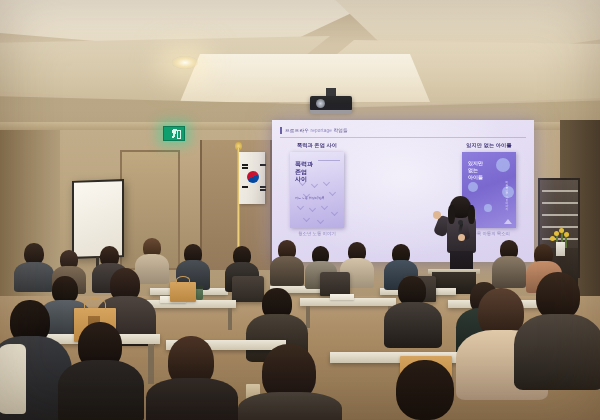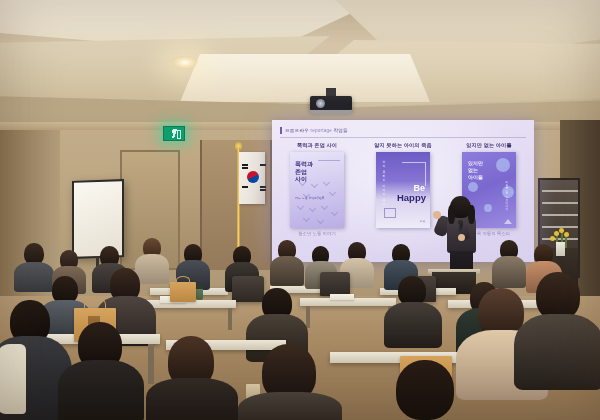--- a/index.html
+++ b/index.html
@@ -353,32 +353,20 @@
           <span class="chev" style="left:8px;top:52px"></span>
             <span class="chev" style="left:20px;top:54px"></span>
           <span class="chev" style="left:32px;top:52px"></span>
             <span class="chev" style="left:42px;top:58px"></span>
           <span class="chev" style="left:14px;top:64px"></span>
             <span class="chev" style="left:28px;top:66px"></span>
         </div>
         <div class="col-caption">청소년 노동 이야기</div>
       </div>
 
-      <div class="col">
-        <div class="col-title">알지 못하는 아이의 죽음</div>
-        <div class="cover cov2">
-          <span class="vtext">알지 못하는 아이의 죽음</span>
-          <span class="diag"></span>
-          <span class="be">Be</span>
-          <span class="happy">Happy</span>
-          <span class="sq"></span>
-          <span class="mini">은유</span>
-        </div>
-        <div class="col-caption"></div>
-      </div>
 
       <div class="col">
         <div class="col-title">있지만 없는 아이들</div>
         <div class="cover cov3">
           <span class="bubble" style="width:14px;height:14px;left:34px;top:6px"></span>
           <span class="bubble" style="width:10px;height:10px;left:6px;top:30px"></span>
           <span class="bubble" style="width:12px;height:12px;left:40px;top:34px"></span>
           <span class="bubble" style="width:8px;height:8px;left:22px;top:52px"></span>
           <span class="bubble" style="width:9px;height:9px;left:4px;top:60px"></span>
           <span class="t">있지만<br>없는<br>아이들</span>

